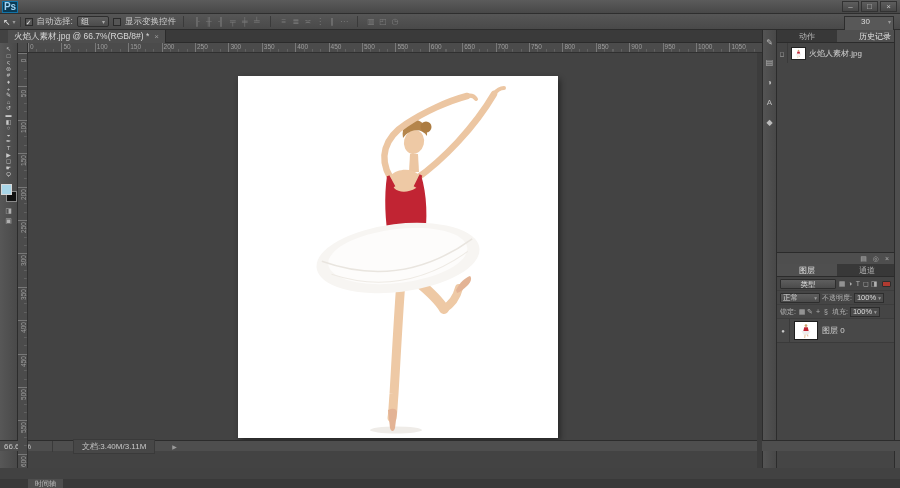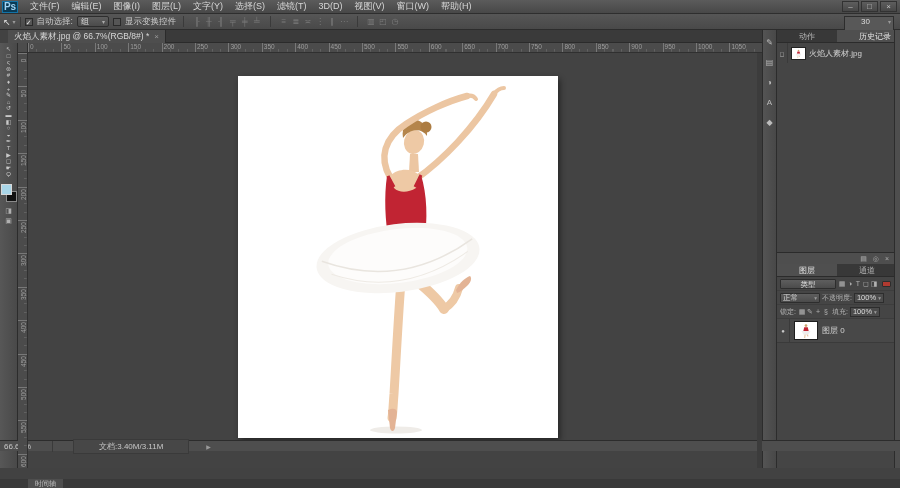--- a/index.html
+++ b/index.html
@@ -120,46 +120,33 @@
     justify-content:center; font-size:6px; color:#c8c8c8; flex:none; cursor:default; }
   .layer-thumb { width:24px; height:19px; background:#fff; border:1px solid #1e1e1e; margin:0 4px; flex:none; overflow:hidden; }
   .layer-name { font-size:8px; color:#d2d2d2; white-space:nowrap; }
 
   
   .statusbar { position:absolute; left:0; top:440px; width:900px; height:11px; background:#4e4e4e;
     border-top:1px solid #2c2c2c; display:flex; align-items:center; font-size:8px; color:#c8c8c8;
     gap:17px; padding-left:4px; }
   .status-zoom { min-width:28px; }
   .status-field { height:15px; border:1px solid #3a3a3a; background:#474747; display:flex; align-items:center;
-    padding:0 25px; white-space:nowrap; }
+    padding:0 8px; white-space:nowrap; }
   .status-arrow { font-size:6px; color:#9a9a9a; }
   .bottombar { position:absolute; left:0; top:479px; width:900px; height:9px; background:#393939; }
   .tl-tab { position:absolute; left:28px; top:0; height:9px; line-height:9px; padding:0 7px;
     background:#4e4e4e; font-size:7px; color:#c2c2c2; }
 </style>
 </head>
 <body>
 
 <div class="app">
 
   <div class="menubar">
     <div class="ps-logo">Ps</div>
-    <div class="menu-items" id="menu-items">
-        <span class="menu-item">文件(F)</span>
-        <span class="menu-item">编辑(E)</span>
-        <span class="menu-item">图像(I)</span>
-        <span class="menu-item">图层(L)</span>
-        <span class="menu-item">文字(Y)</span>
-        <span class="menu-item">选择(S)</span>
-        <span class="menu-item">滤镜(T)</span>
-        <span class="menu-item">3D(D)</span>
-        <span class="menu-item">视图(V)</span>
-        <span class="menu-item">窗口(W)</span>
-        <span class="menu-item">帮助(H)</span>
-      </div>
     <div class="win-controls">
       <span class="win-btn">–</span>
       <span class="win-btn">□</span>
       <span class="win-btn">×</span>
     </div>
   </div>
 
   <div class="optionsbar">
     <div class="tool-chip">
       <span class="g">↖</span>

